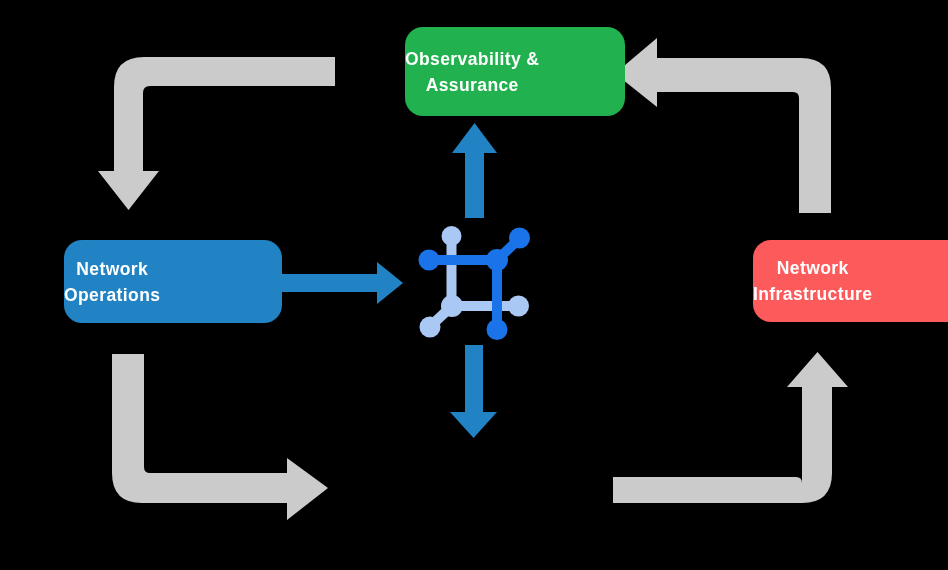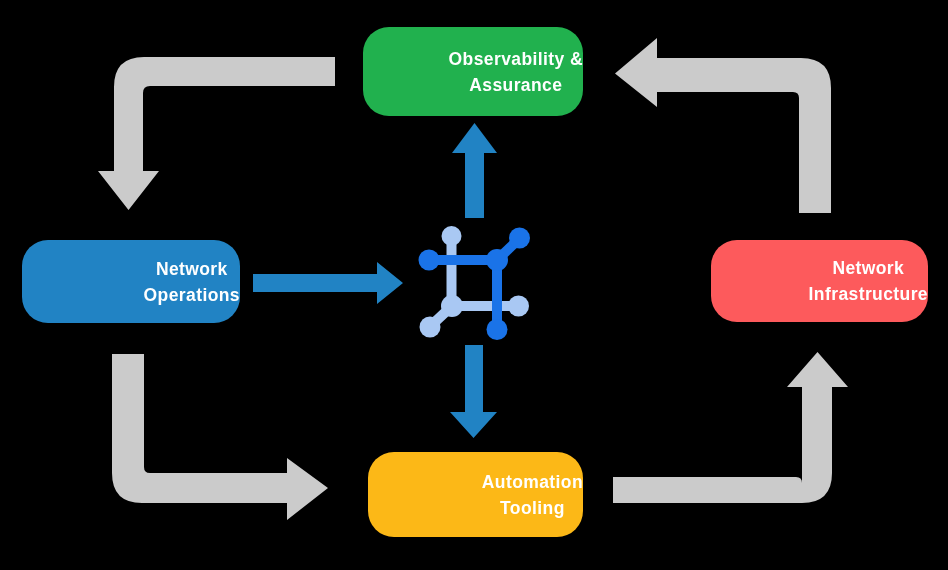--- a/index.html
+++ b/index.html
@@ -11,23 +11,24 @@
     position:relative;
     width:948px;height:570px;
     background:#000;
     overflow:hidden;
   }
   .arrow-layer{
     position:absolute;left:0;top:0;width:948px;height:570px;
   }
   .node{
     position:absolute;
-    border-radius:26px;
-    display:flex;align-items:center;justify-content:flex-end;
+    border-radius:18px;
+    display:flex;align-items:center;justify-content:flex-start;
     text-align:center;
+    margin-left:42px;
   }
   .node .label{
     color:#fff;
     font-size:17.5px;
     line-height:26px;
     font-weight:700;
     letter-spacing:.4px;
     white-space:pre-line;
   }
   .node-observability{left:363px;top:27px;width:220px;height:89px;}
@@ -81,18 +82,14 @@
   <div class="node node-operations" style="background: rgb(33, 131, 196);">
     <span class="label">Network
 Operations</span>
   </div>
 
   <div class="node node-infrastructure" style="background: rgb(253, 90, 92);">
     <span class="label">Network
 Infrastructure</span>
   </div>
 
-  <div class="node node-automation" style="background: rgb(252, 184, 23);">
-    <span class="label">Automation
-Tooling</span>
-  </div>
 
 </div>
 
 </body></html>

